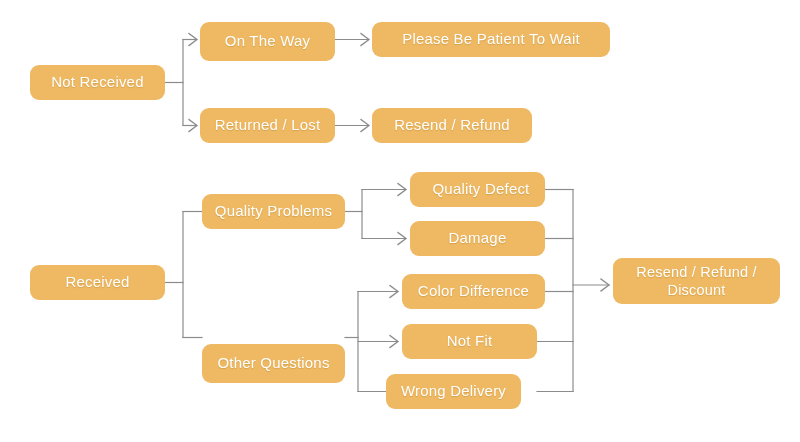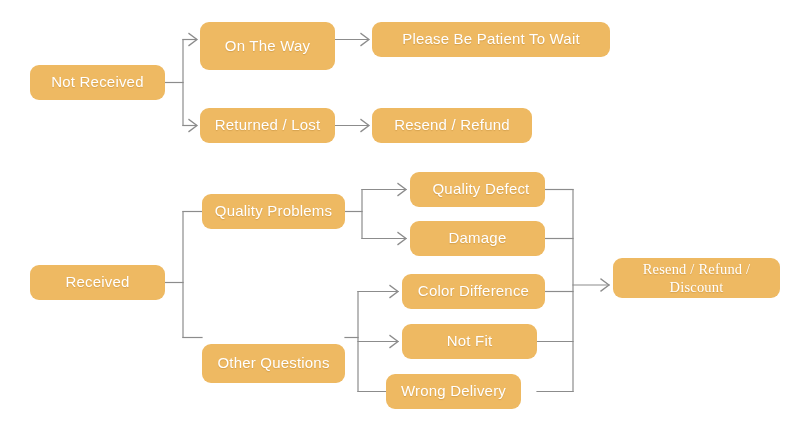--- a/index.html
+++ b/index.html
@@ -102,21 +102,21 @@
 
         <polyline points="601,279 609,285 601,291"></polyline>
       </g>
     </g>
   </svg>
 
   <div class="node" style="left:30px;  top:65px;  width:135px; height:35px;text-align:center;">
     <span>Not Received</span>
   </div>
 
-  <div class="node" style="left:200px; top:22px;  width:135px; height:48px;">
+  <div class="node" style="left:200px; top:22px;  width:135px; height:39px;">
     <span>On The Way</span>
   </div>
 
   <div class="node" style="left:200px; top:108px; width:135px; height:35px;">
     <span>Returned / Lost</span>
   </div>
 
   <div class="node" style="left:372px; top:22px;  width:238px; height:35px;">
     <span>Please Be Patient To Wait</span>
   </div>
@@ -150,17 +150,17 @@
   </div>
 
   <div class="node" style="left:402px; top:324px; width:135px; height:35px;">
     <span>Not Fit</span>
   </div>
 
   <div class="node" style="left:386px; top:374px; width:135px; height:35px;">
     <span>Wrong Delivery</span>
   </div>
 
-  <div class="node two-line" style="left:613px; top:258px; width:167px; height:40px;font-family:Liberation Serif, serif;">
+  <div class="node two-line" style="left:613px; top:258px; width:167px; height:46px;">
     <span>Resend / Refund / Discount</span>
   </div>
 
 </div>
 
 </body></html>

